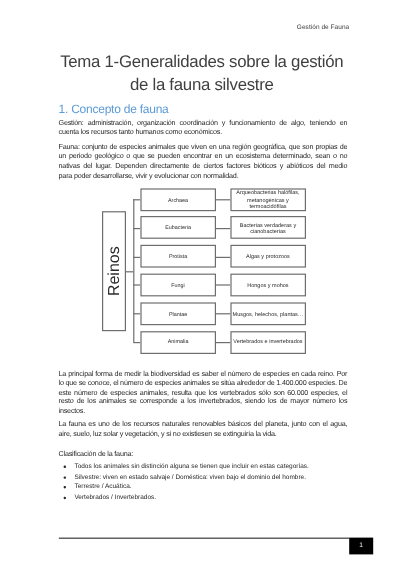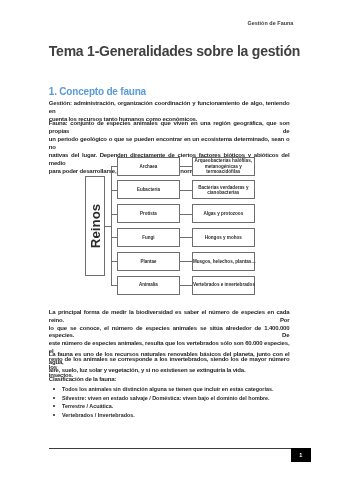--- a/index.html
+++ b/index.html
@@ -1,19 +1,19 @@
 <!DOCTYPE html>
 <html><head>
 <meta charset="utf-8">
 <style>
   html,body{margin:0;padding:0;}
   body{width:339px;height:480px;background:#ffffff;
        font-family:"Liberation Sans",sans-serif;color:#262626;overflow:hidden;
        -webkit-font-smoothing:antialiased;}
-  .page{position:relative;width:339px;height:480px;font-weight:bold;}
+  .page{position:relative;width:339px;height:480px;}
 
   .hdr{position:absolute;top:19.6px;left:247.4px;font-size:5.4px;color:#3b3b3b;
        letter-spacing:0.05px;white-space:nowrap;}
 
   .title{position:absolute;left:48.8px;top:41.6px;width:238.7px;text-align:center;
          font-size:14px;letter-spacing:-0.226px;color:#404040;line-height:19.4px;
          white-space:nowrap;}
 
   .h2{position:absolute;left:48.8px;top:86.1px;font-size:10px;letter-spacing:-0.2px;
       color:#5b9bd5;white-space:nowrap;}
@@ -55,20 +55,21 @@
 </style>
 </head>
 <body>
 
 <div class="page">
 
   <div class="hdr">Gestión de Fauna</div>
 
   <div class="title">
     <div>Tema 1-Generalidades sobre la gestión</div>
+    <div>de la fauna silvestre</div>
   </div>
 
   <div class="h2">1. Concepto de fauna</div>
 
   <div class="p" id="p0" style="top: 99.9px;">
       <div class="pl">Gestión: administración, organización coordinación y funcionamiento de algo, teniendo en</div>
       <div class="pl pl-last">cuenta los recursos tanto humanos como económicos.</div>
     </div>
   <div class="p" id="p1" style="top: 120.3px;">
       <div class="pl">Fauna: conjunto de especies animales que viven en una región geográfica, que son propias de</div>

